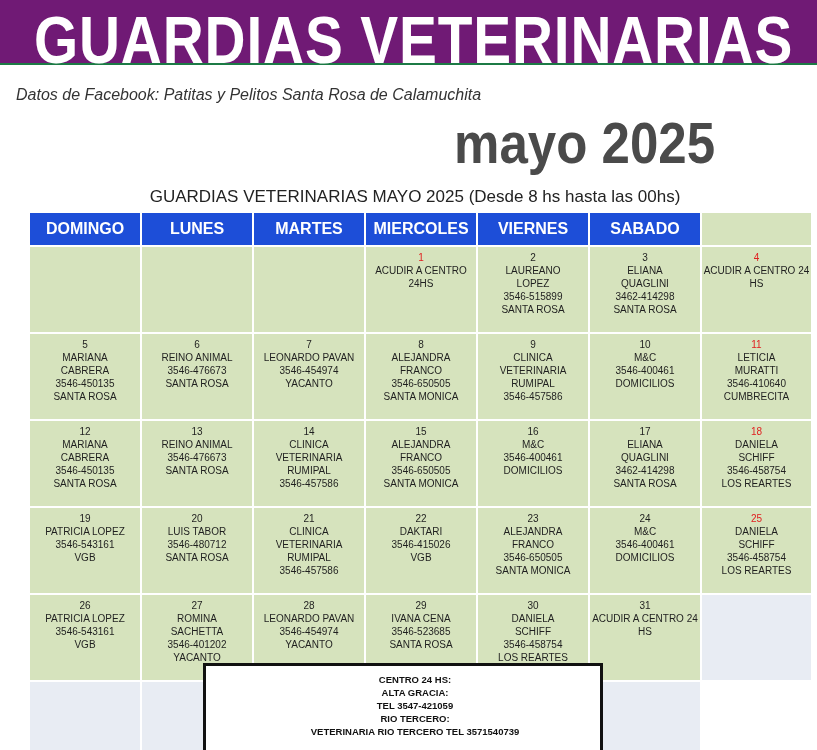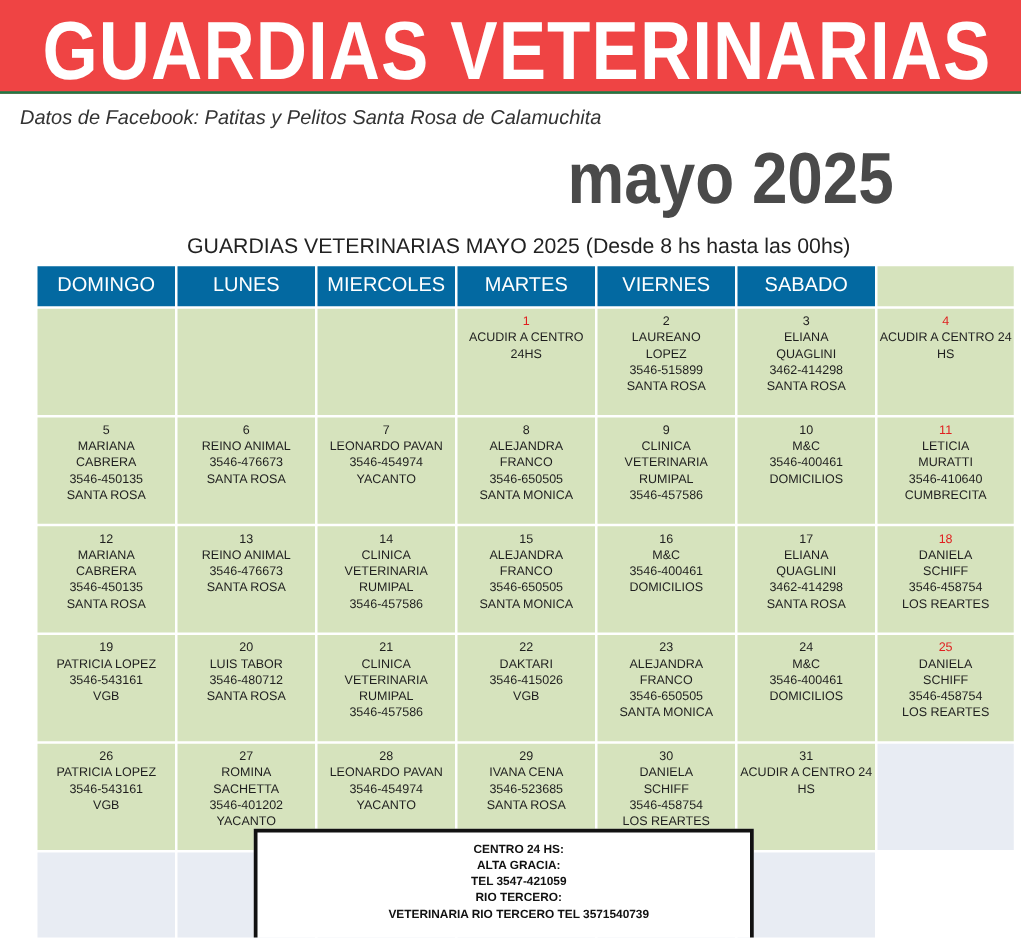--- a/index.html
+++ b/index.html
@@ -1,21 +1,21 @@
 <!DOCTYPE html>
 <html><head>
 <meta charset="utf-8">
 <style>
   * { box-sizing: border-box; margin: 0; padding: 0; }
   html, body { width: 817px; height: 750px; overflow: hidden; background: #ffffff; }
   body { position: relative; font-family: "Liberation Sans", sans-serif; }
 
   .banner {
-    position: absolute; left: 0; top: 0; width: 817px; height: 75px;
-    background: #ef4444; border-bottom: 2px solid #1c7a45;
+    position: absolute; left: 0; top: 0; width: 817px; height: 65px;
+    background: #701a75; border-bottom: 2px solid #1c7a45;
   }
   .banner-title {
     position: absolute; left: 34px; top: 2px;
     font-family: "Liberation Sans", sans-serif; font-weight: bold;
     font-size: 66px; line-height: 76px; color: #ffffff;
     letter-spacing: 1px; transform: scaleX(0.86); transform-origin: left center;
     white-space: nowrap;
   }
   .source {
     position: absolute; left: 16px; top: 86px;
@@ -34,21 +34,21 @@
 
   .calendar {
     position: absolute; left: 30px; top: 213px; width: 769px;
     display: grid;
     grid-template-columns: 110px 110px 110px 110px 110px 110px 109px;
     grid-template-rows: 32px repeat(5, 85px) 90px;
     gap: 2px;
     background: #ffffff;
   }
   .hdr {
-    background: #0369a1; color: #ffffff; font-weight: normal;
+    background: #1d4ed8; color: #ffffff; font-weight: bold;
     font-size: 16px; display: flex; align-items: center; justify-content: center;
     white-space: nowrap;
   }
   .cell {
     background: #d6e3bd; text-align: center; color: #1f1f1f;
     font-size: 10px; line-height: 13px; padding-top: 4px;
   }
   .cell.blank-row { background: #e8ecf3; }
   .day-num { display: block; color: #1f1f1f; }
   .day-num.holiday { color: #e02020; }
@@ -69,22 +69,22 @@
   <div class="banner-title">GUARDIAS VETERINARIAS</div>
 </div>
 <div class="source">Datos de Facebook: Patitas y Pelitos Santa Rosa de Calamuchita</div>
 <div class="month">mayo 2025</div>
 <div class="table-title">GUARDIAS VETERINARIAS MAYO 2025 (Desde 8 hs hasta  las 00hs)</div>
 
 <div class="calendar" id="calendar">
 
   <div class="hdr">DOMINGO</div>
   <div class="hdr">LUNES</div>
+  <div class="hdr">MARTES</div>
   <div class="hdr">MIERCOLES</div>
-  <div class="hdr">MARTES</div>
   <div class="hdr">VIERNES</div>
   <div class="hdr">SABADO</div>
 
 <div class="cell">
       <span class="day-num"></span>
     </div>
     <div class="cell">
       <span class="day-num"></span>
     </div>
     <div class="cell">

